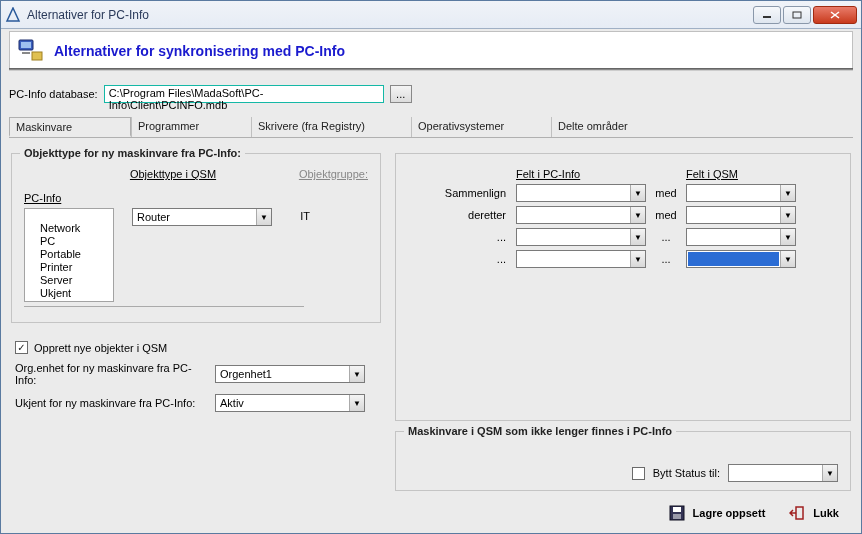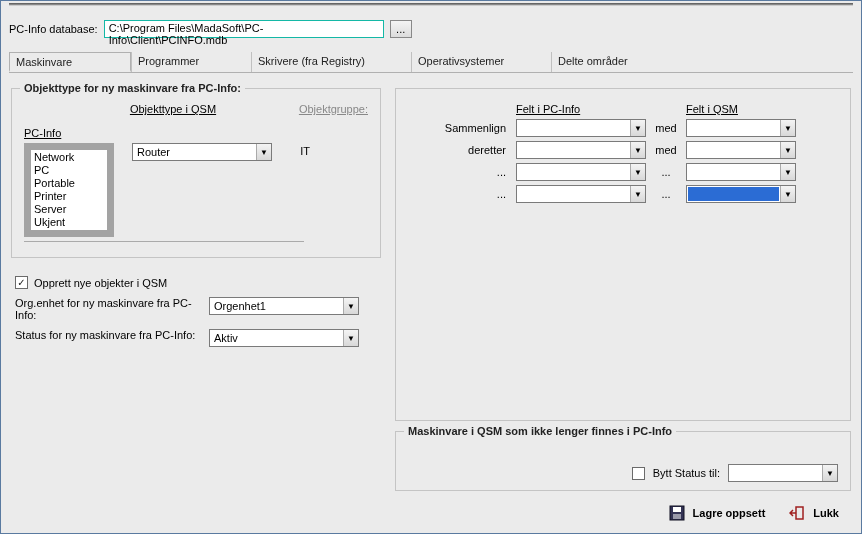--- a/index.html
+++ b/index.html
@@ -36,33 +36,33 @@
 .right-col { flex: 1; display: flex; flex-direction: column; gap: 10px; }
 
 .g1 { height: 170px; }
 .g1-inner { padding: 14px 12px 10px 12px; }
 .hdrs { display: flex; gap: 18px; }
 .hdrs .h { text-decoration: underline; font-size: 11px; }
 .hdrs .h1 { width: 90px; margin-top: 24px; }
 .hdrs .h2 { width: 130px; }
 .hdrs .h3 { color: #888; margin-left: 24px; }
 .row1 { display: flex; gap: 18px; margin-top: 4px; align-items: flex-start; }
-.listbox { width: 90px; height: 94px; background: #fff; border: 7px solid #a3a3a3; padding: 1px; overflow: hidden; }
+.listbox { width: 90px; height: 94px; background: #fff; border: 1px solid #a3a3a3; padding: 13px; overflow: hidden; }
 .listbox div { padding: 0 2px; line-height: 13px; }
 .listbox .sel { background: #fff; }
 .combo { background: #fff; border: 1px solid #7a7a7a; height: 18px; display: inline-flex; align-items: center; position: relative; }
 .combo span { flex: 1; padding: 0 4px; }
 .combo .arrow { width: 15px; height: 16px; border-left: 1px solid #aaa; background: linear-gradient(#f4f4f4,#d8d8d8); display: flex; align-items: center; justify-content: center; font-size: 8px; }
 .itcol { width: 30px; text-align: right; padding-top: 2px; color: #000; }
 .group-rule { border-top: 1px solid #aaa; margin-top: 4px; width: 280px; }
 
 .lower-left { display: flex; flex-direction: column; gap: 8px; padding: 8px 4px; }
 .chk-row { display: flex; align-items: center; gap: 6px; }
 .chk { width: 13px; height: 13px; background: #fff; border: 1px solid #6a6a6a; display: inline-flex; align-items: center; justify-content: center; font-size: 10px; color: #222; }
-.lab-row { display: flex; align-items: flex-start; gap: 6px; }
+.lab-row { display: flex; align-items: center; gap: 12px; }
 .lab-row label { width: 188px; }
 
 .g2 { padding: 14px 12px 10px 12px; }
 .match-hdrs { display: flex; }
 .match-hdrs .sp1 { width: 108px; }
 .match-hdrs .u { text-decoration: underline; }
 .match-hdrs .c1 { width: 130px; }
 .match-hdrs .sp2 { width: 40px; text-align: center; }
 .match-row { display: flex; align-items: center; margin-top: 4px; }
 .match-row .lab { width: 108px; text-align: right; padding-right: 10px; }
@@ -77,22 +77,59 @@
 .footer { display: flex; justify-content: flex-end; gap: 24px; padding: 8px 14px 4px 0; align-items: center; }
 .f-btn { display: flex; align-items: center; gap: 8px; cursor: default; font-weight: bold; }
 .f-btn .ic { width: 16px; height: 16px; }
 
 svg { display: block; }
 </style>
 </head>
 <body>
 
 <div class="window">
+  <div class="titlebar">
+    <span class="icon">
+      <svg width="16" height="16">
+          <polygon points="8,1 14,14 2,14" fill="none" stroke="#2a5a9a" stroke-width="1.5"></polygon>
+        </svg>
+    </span>
+    <span class="title">Alternativer for PC-Info</span>
+    <div class="win-btns">
+      <div class="win-btn">
+          <svg width="10" height="8">
+            <line x1="1" y1="6" x2="9" y2="6" stroke="#333" stroke-width="2"></line>
+          </svg>
+        </div>
+      <div class="win-btn">
+          <svg width="10" height="8">
+            <rect x="1" y="1" width="8" height="6" fill="none" stroke="#333"></rect>
+          </svg>
+        </div>
+      <div class="win-btn close">
+          <svg width="10" height="8">
+            <line x1="1" y1="1" x2="9" y2="7" stroke="#fff" stroke-width="1.5"></line>
+            <line x1="9" y1="1" x2="1" y2="7" stroke="#fff" stroke-width="1.5"></line>
+          </svg>
+        </div>
+    </div>
+  </div>
 
   <div class="content">
+    <div class="header-strip">
+      <span>
+        <svg width="28" height="26">
+            <rect x="3" y="2" width="14" height="10" rx="1" fill="#3a5fbe" stroke="#1a2a6a"></rect>
+            <rect x="5" y="4" width="10" height="6" fill="#9ec0f0"></rect>
+            <rect x="6" y="14" width="8" height="2" fill="#888"></rect>
+            <rect x="16" y="14" width="10" height="8" fill="#e0c050" stroke="#a08020"></rect>
+          </svg>
+      </span>
+      <span class="big-title">Alternativer for synkronisering med PC-Info</span>
+    </div>
     <div class="header-rule"></div>
 
     <div class="row-db">
       <label>PC-Info database:</label>
       <div class="textfield">C:\Program Files\MadaSoft\PC-Info\Client\PCINFO.mdb</div>
       <div class="browse-btn">
         <span>...</span>
       </div>
     </div>
 
@@ -142,21 +179,21 @@
             <label>Opprett nye objekter i QSM</label>
           </div>
           <div class="lab-row">
             <label>Org.enhet for ny maskinvare fra PC-Info:</label>
             <div class="combo" style="width:150px">
               <span>Orgenhet1</span>
               <div class="arrow">▼</div>
             </div>
           </div>
           <div class="lab-row">
-            <label>Status for ny maskinvare fra PC-Info:</label>
+            <label>Ukjent for ny maskinvare fra PC-Info:</label>
             <div class="combo" style="width:150px">
               <span>Aktiv</span>
               <div class="arrow">▼</div>
             </div>
           </div>
         </div>
       </div>
 
       <div class="right-col">
         <div class="gbox g2" style="flex:1">

